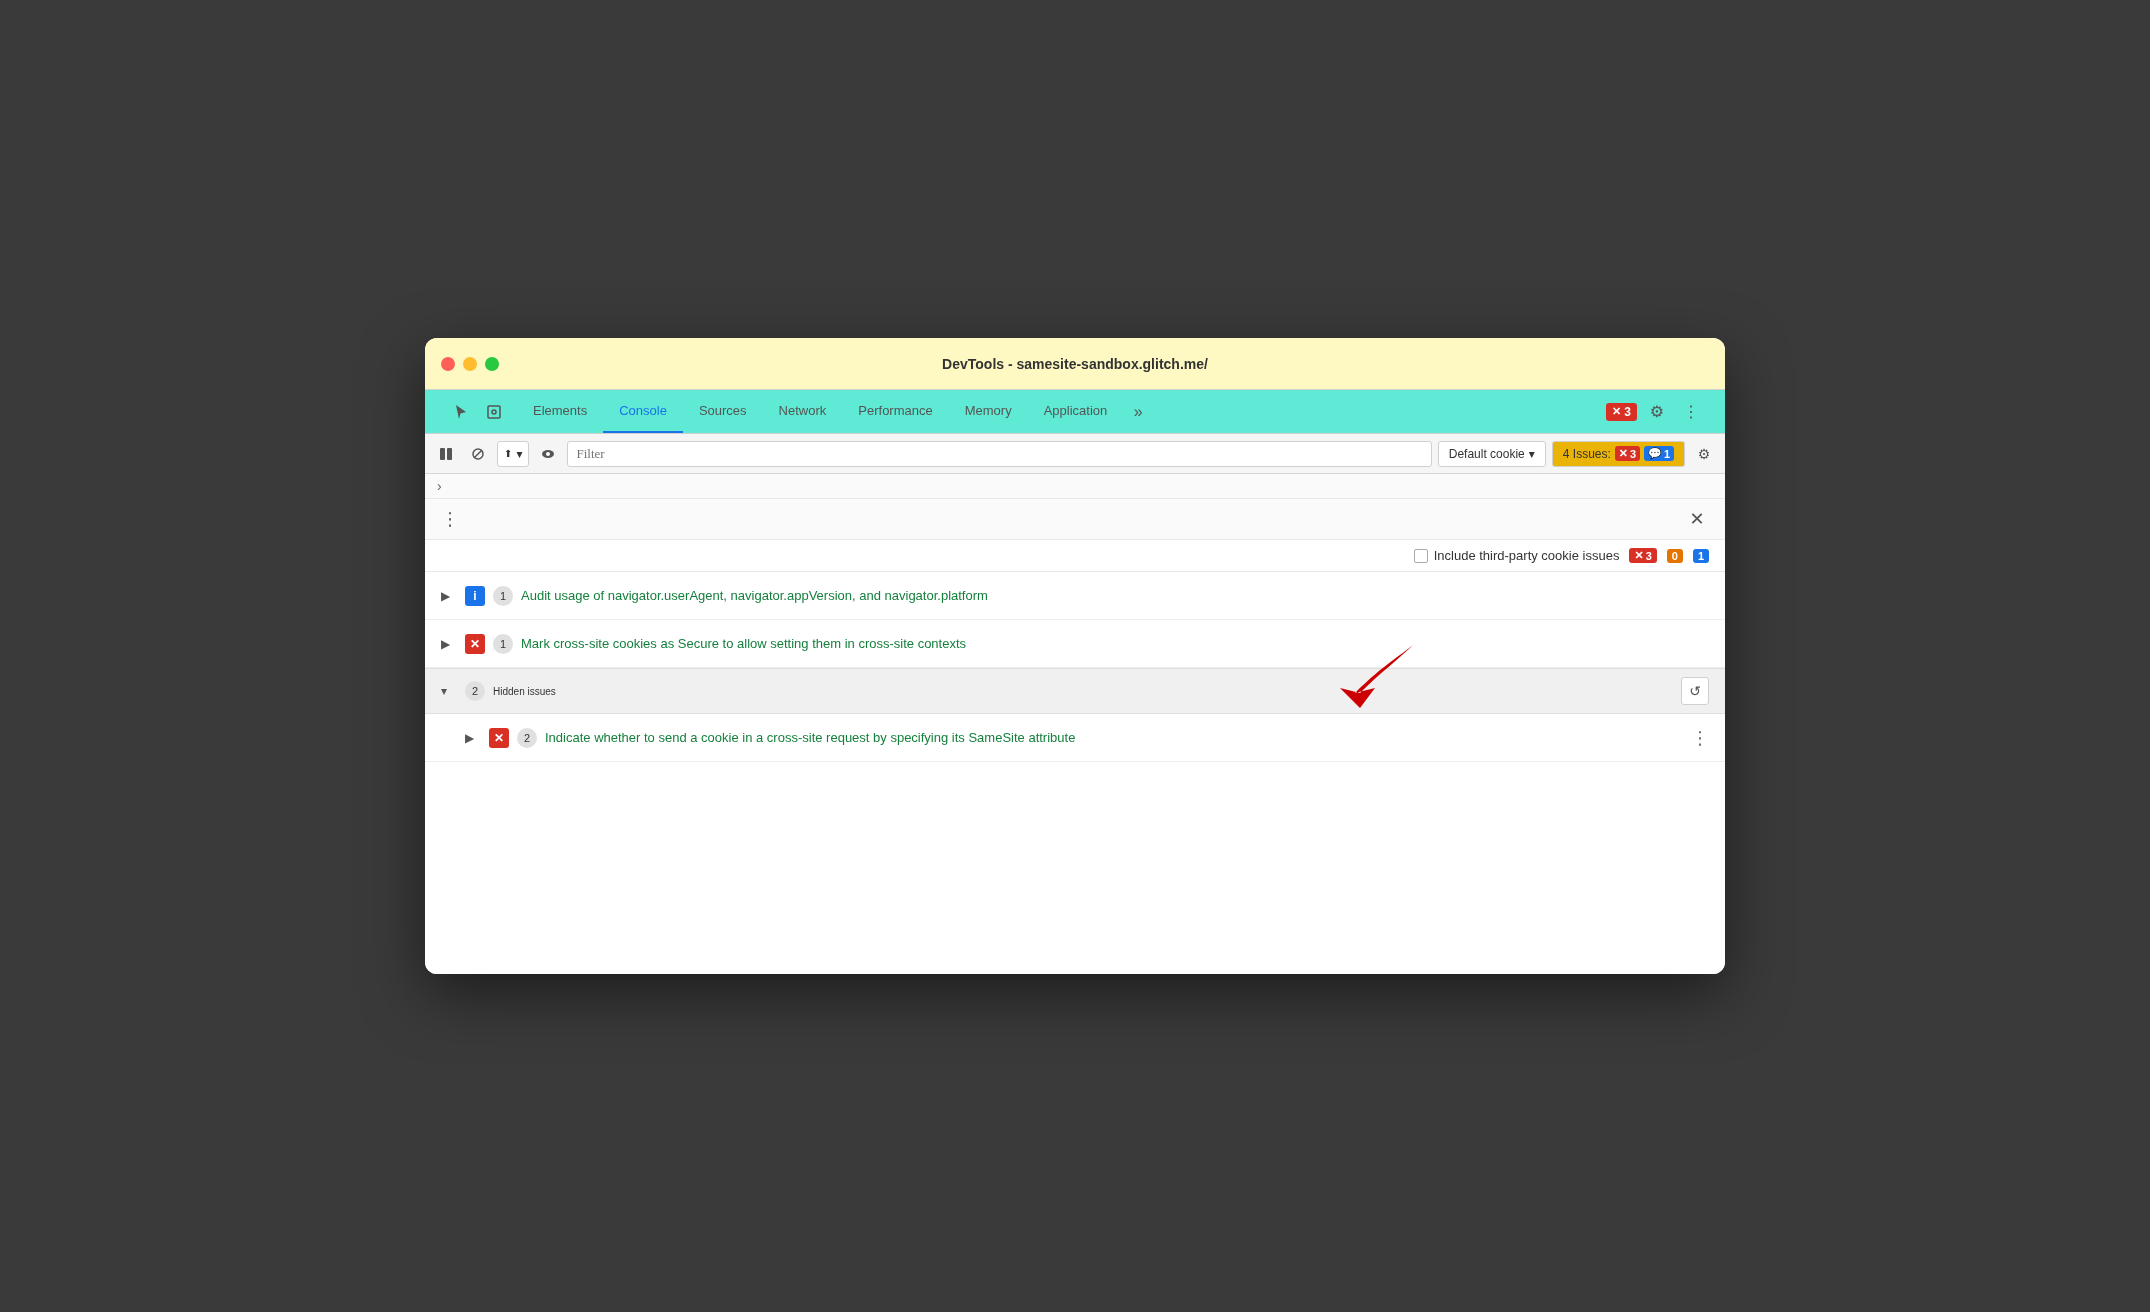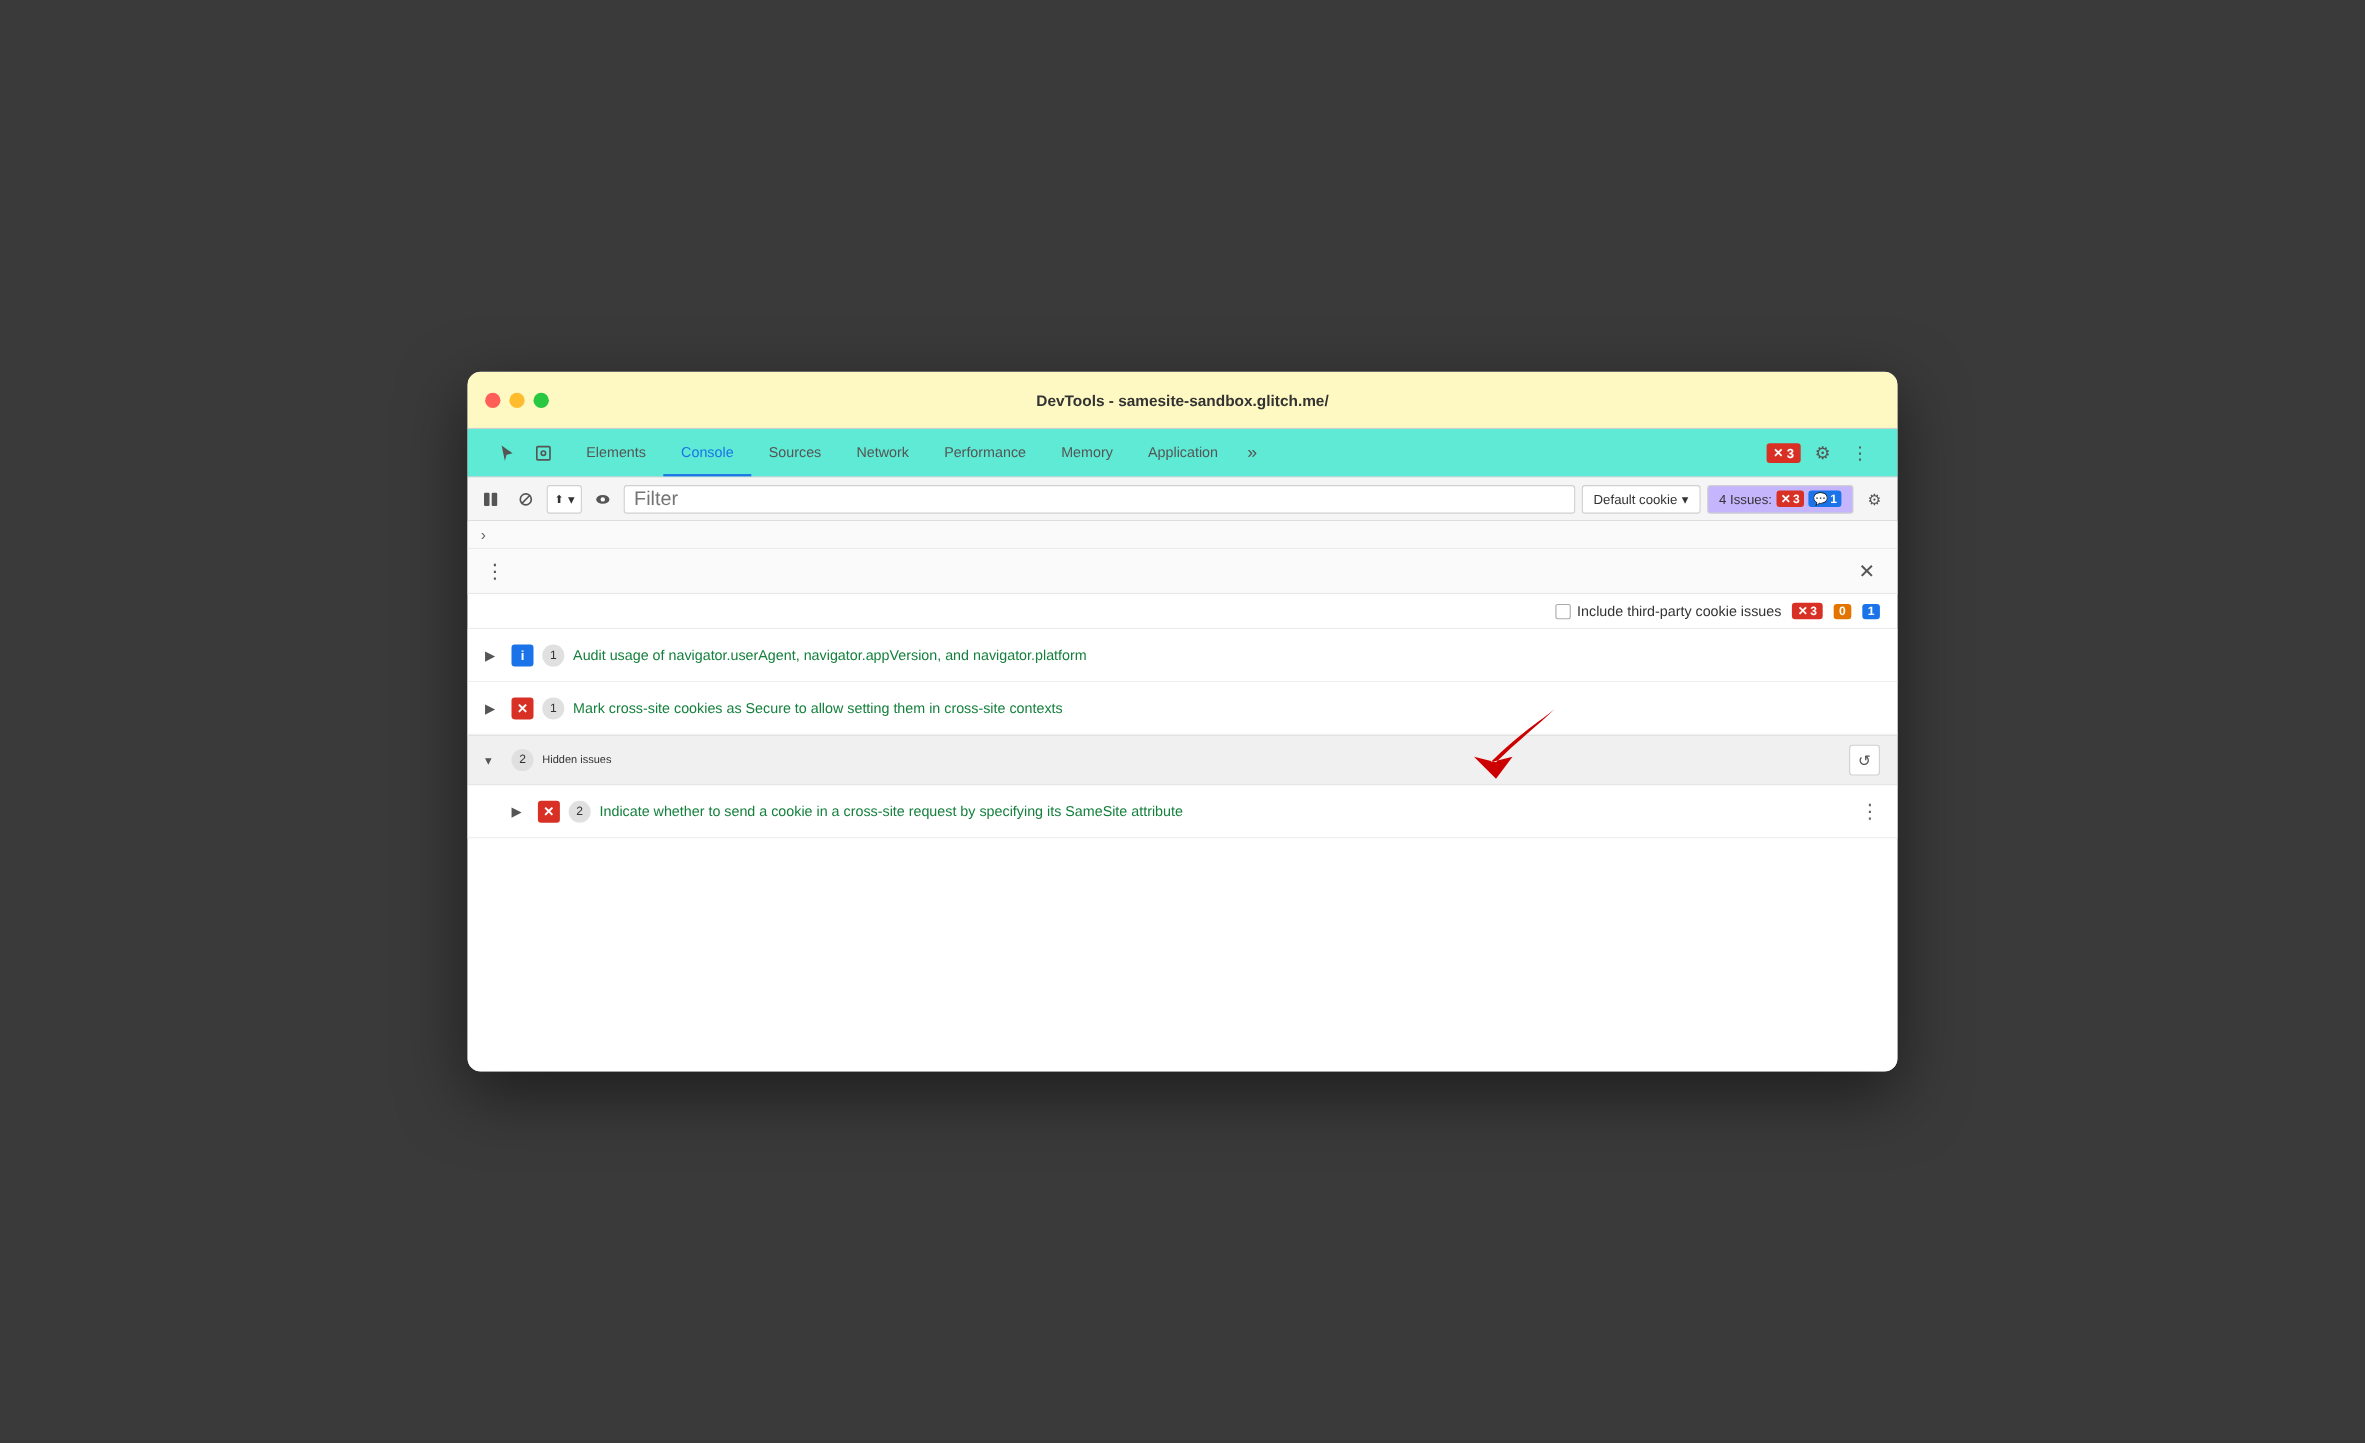--- a/index.html
+++ b/index.html
@@ -172,24 +172,25 @@
       color: #555;
       font-size: 14px;
     }
 
     .filter-input {
       flex: 1;
       height: 26px;
       border: 1px solid #d0d0d0;
       border-radius: 3px;
       padding: 0 8px;
-      font-size: 18px;
+      font-size: 13px;
       background: white;
       outline: none;
       color: #0c4a6e;
+      font-family: Liberation Serif, serif;
     }
 
     .default-levels-btn {
       display: flex;
       align-items: center;
       gap: 4px;
       padding: 0 10px;
       height: 26px;
       border: 1px solid #d0d0d0;
       border-radius: 3px;
@@ -201,21 +202,21 @@
     }
 
     .issues-count {
       display: flex;
       align-items: center;
       gap: 4px;
       padding: 0 10px;
       height: 26px;
       border: 1px solid #d0d0d0;
       border-radius: 3px;
-      background: #c4b5fd;
+      background: #eab308;
       font-size: 12px;
       color: #333;
       white-space: nowrap;
     }
 
     .count-badge-red {
       background: #d93025;
       color: white;
       border-radius: 3px;
       padding: 1px 4px;

